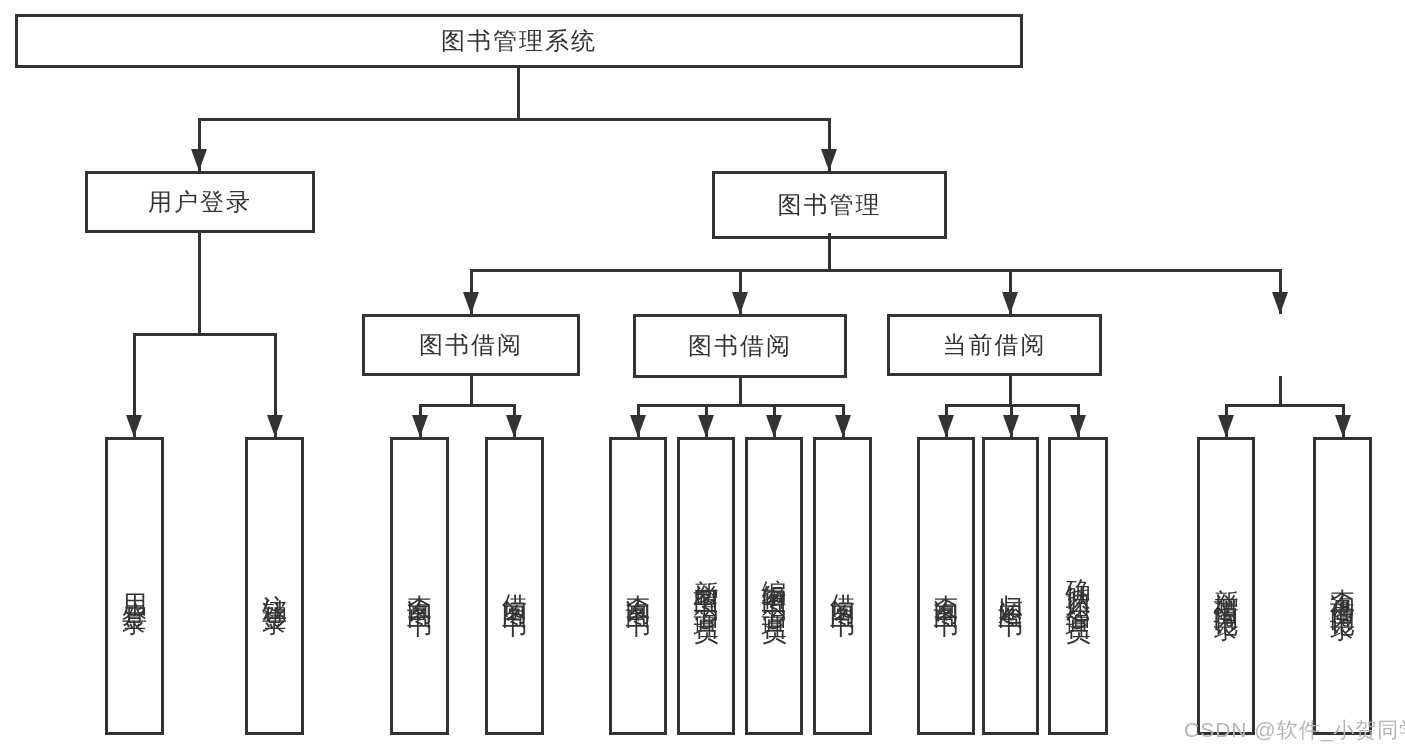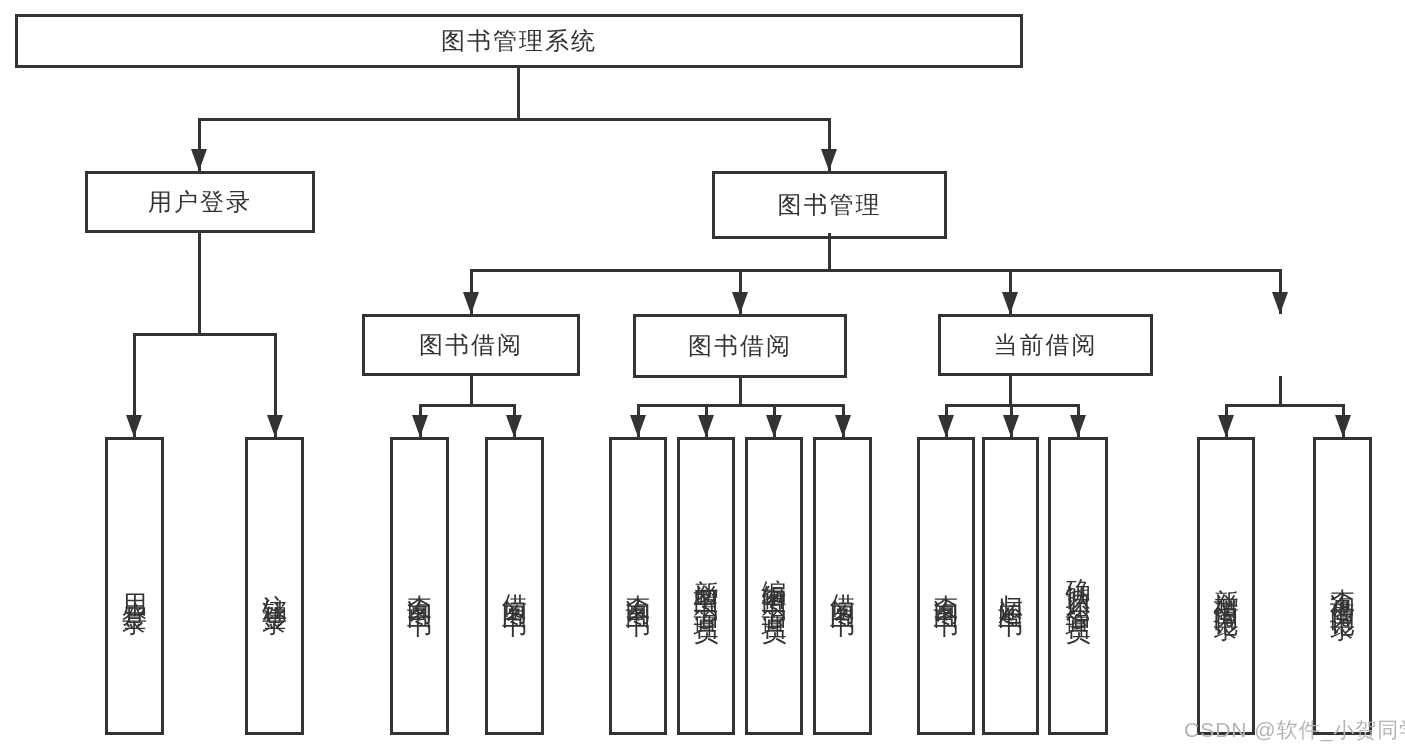--- a/index.html
+++ b/index.html
@@ -77,21 +77,21 @@
   <div class="arrow" style="left:1002px;top:292px"></div>
   <div class="vline" style="left:1279px;top:269px;height:45px"></div>
   <div class="arrow" style="left:1272px;top:292px"></div>
 
   <div class="box" style="left:362px;top:314px;width:218px;height:62px">
     <span class="lbl">图书借阅</span>
   </div>
   <div class="box" style="left:633px;top:314px;width:214px;height:64px">
     <span class="lbl">图书借阅</span>
   </div>
-  <div class="box" style="left:938px;top:314px;width:215px;height:62px">
+  <div class="box" style="left:887px;top:314px;width:215px;height:62px">
     <span class="lbl">当前借阅</span>
   </div>
 
   <div class="vline" style="left:470px;top:376px;height:31px"></div>
   <div class="hline" style="left:419px;top:404px;width:97px"></div>
   <div class="vline" style="left:419px;top:404px;height:33px"></div>
   <div class="arrow" style="left:412px;top:415px"></div>
   <div class="vline" style="left:513px;top:404px;height:33px"></div>
   <div class="arrow" style="left:506px;top:415px"></div>
 

